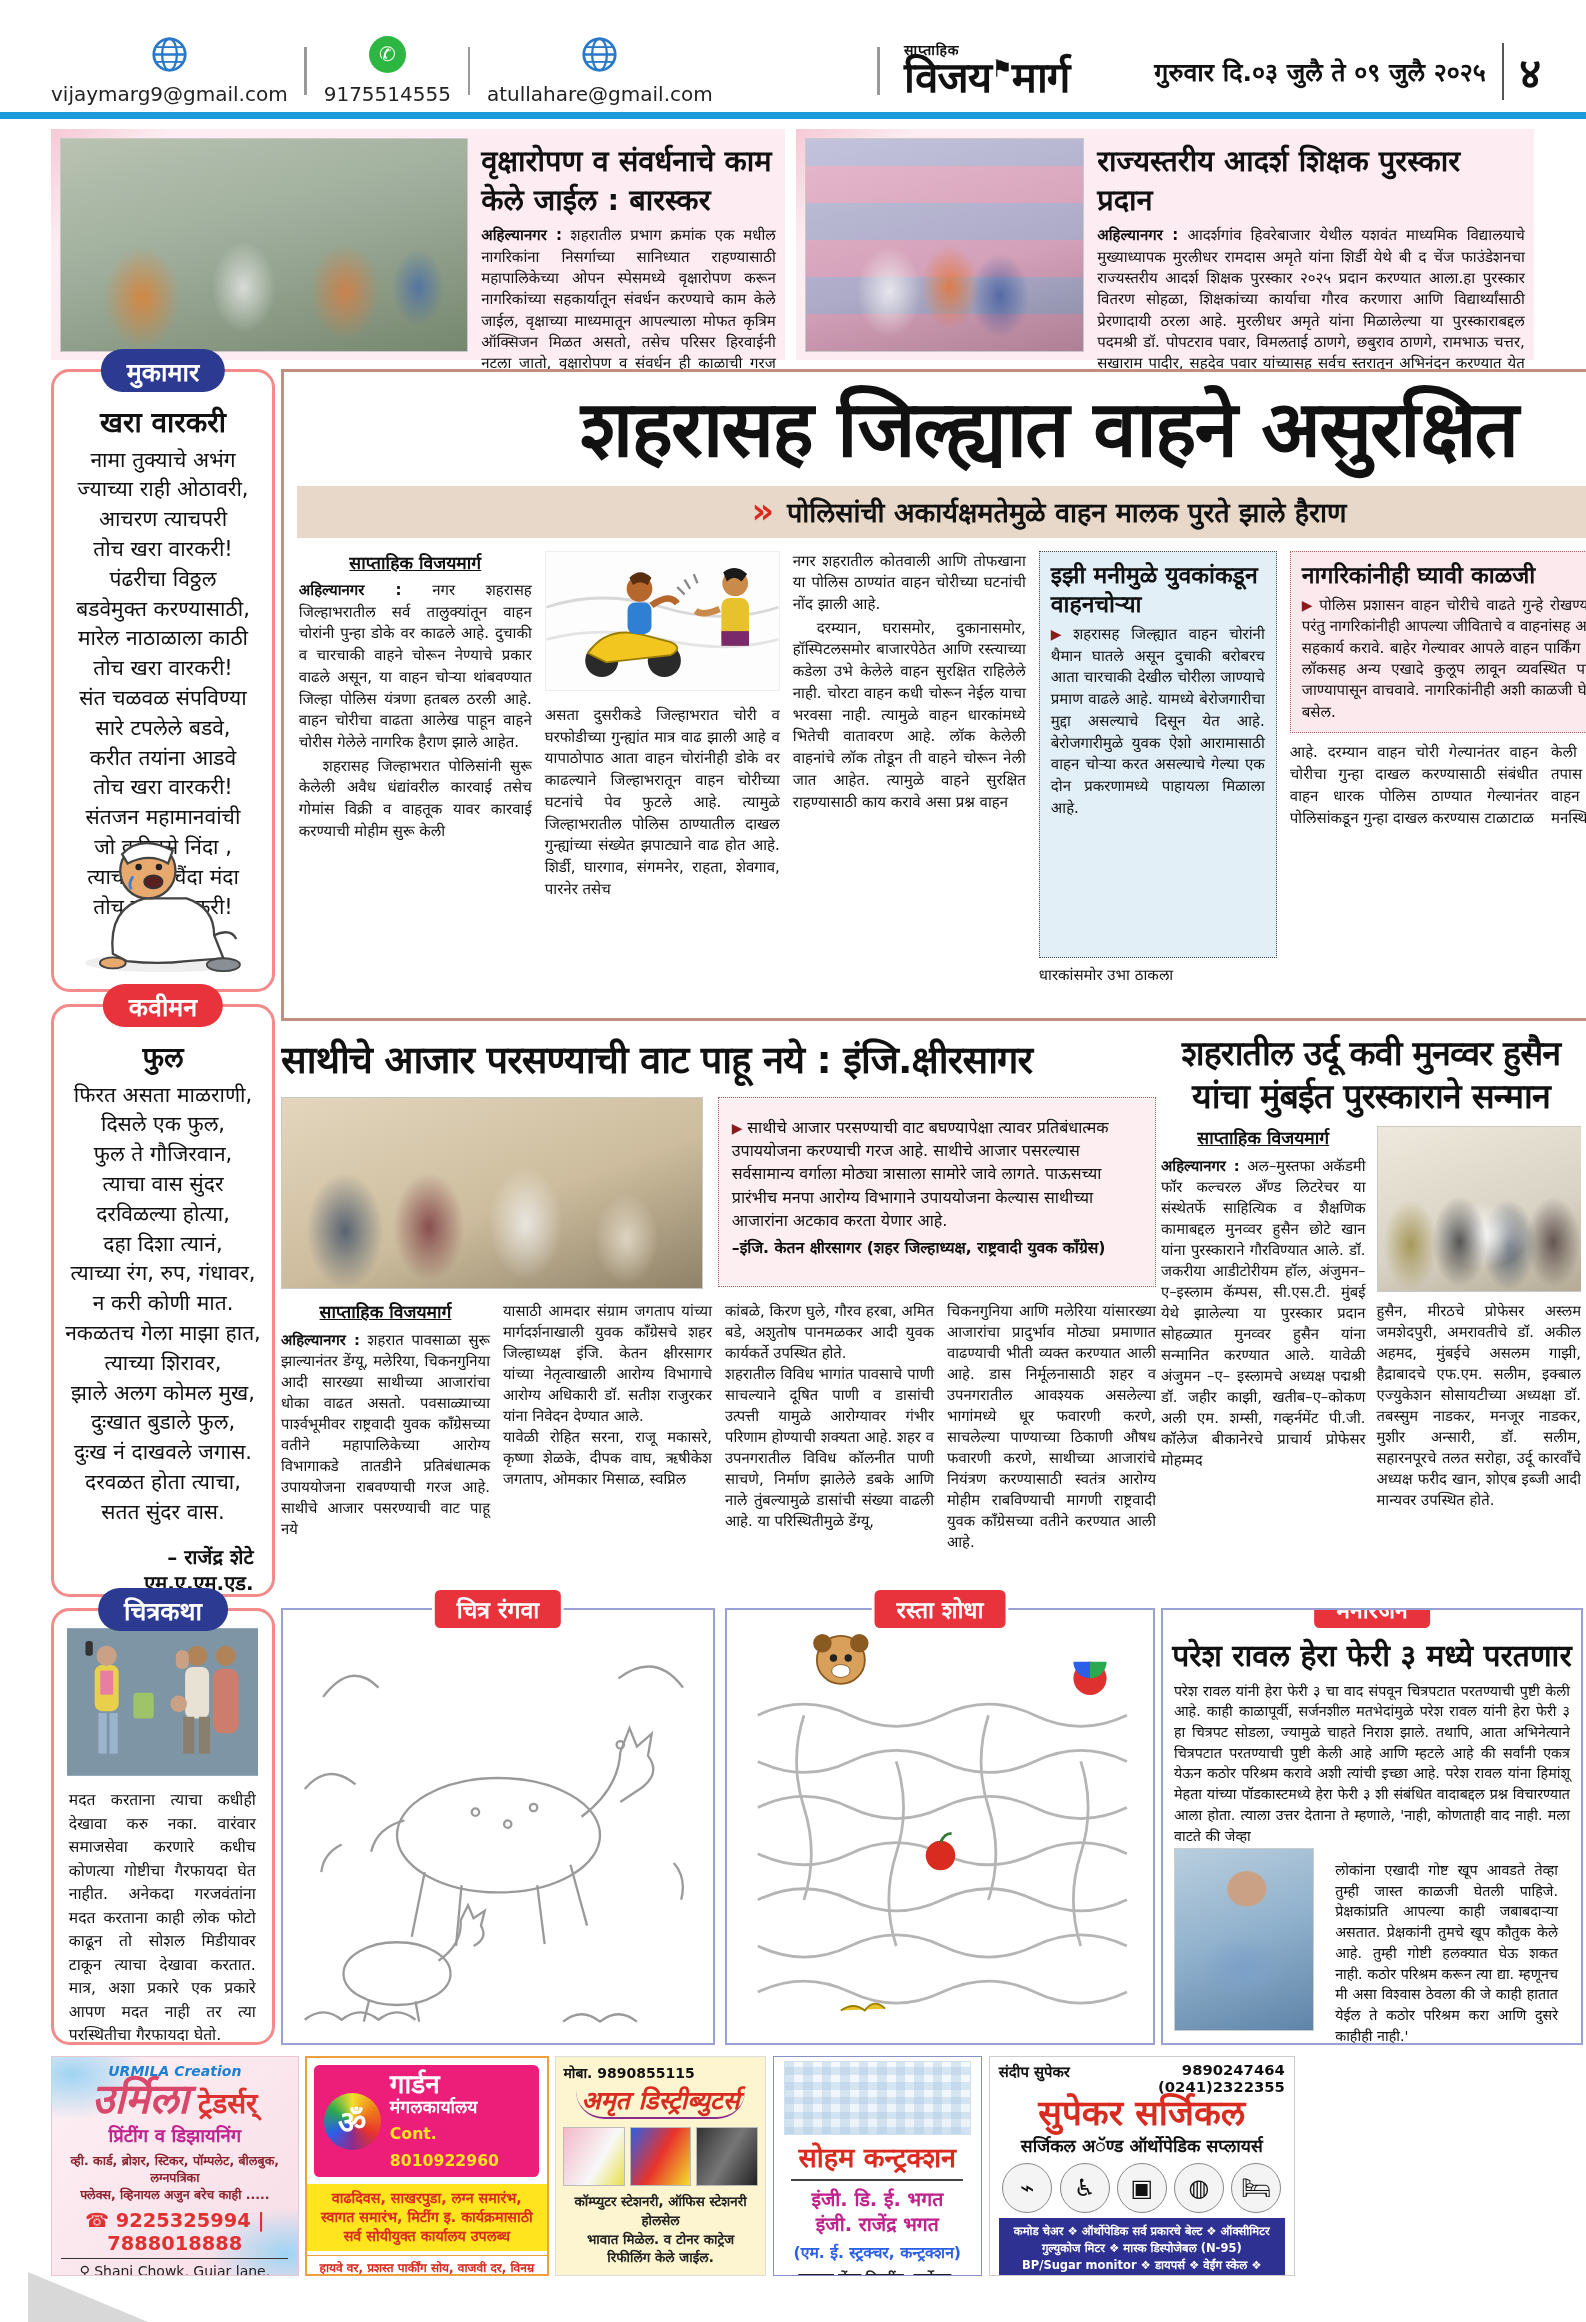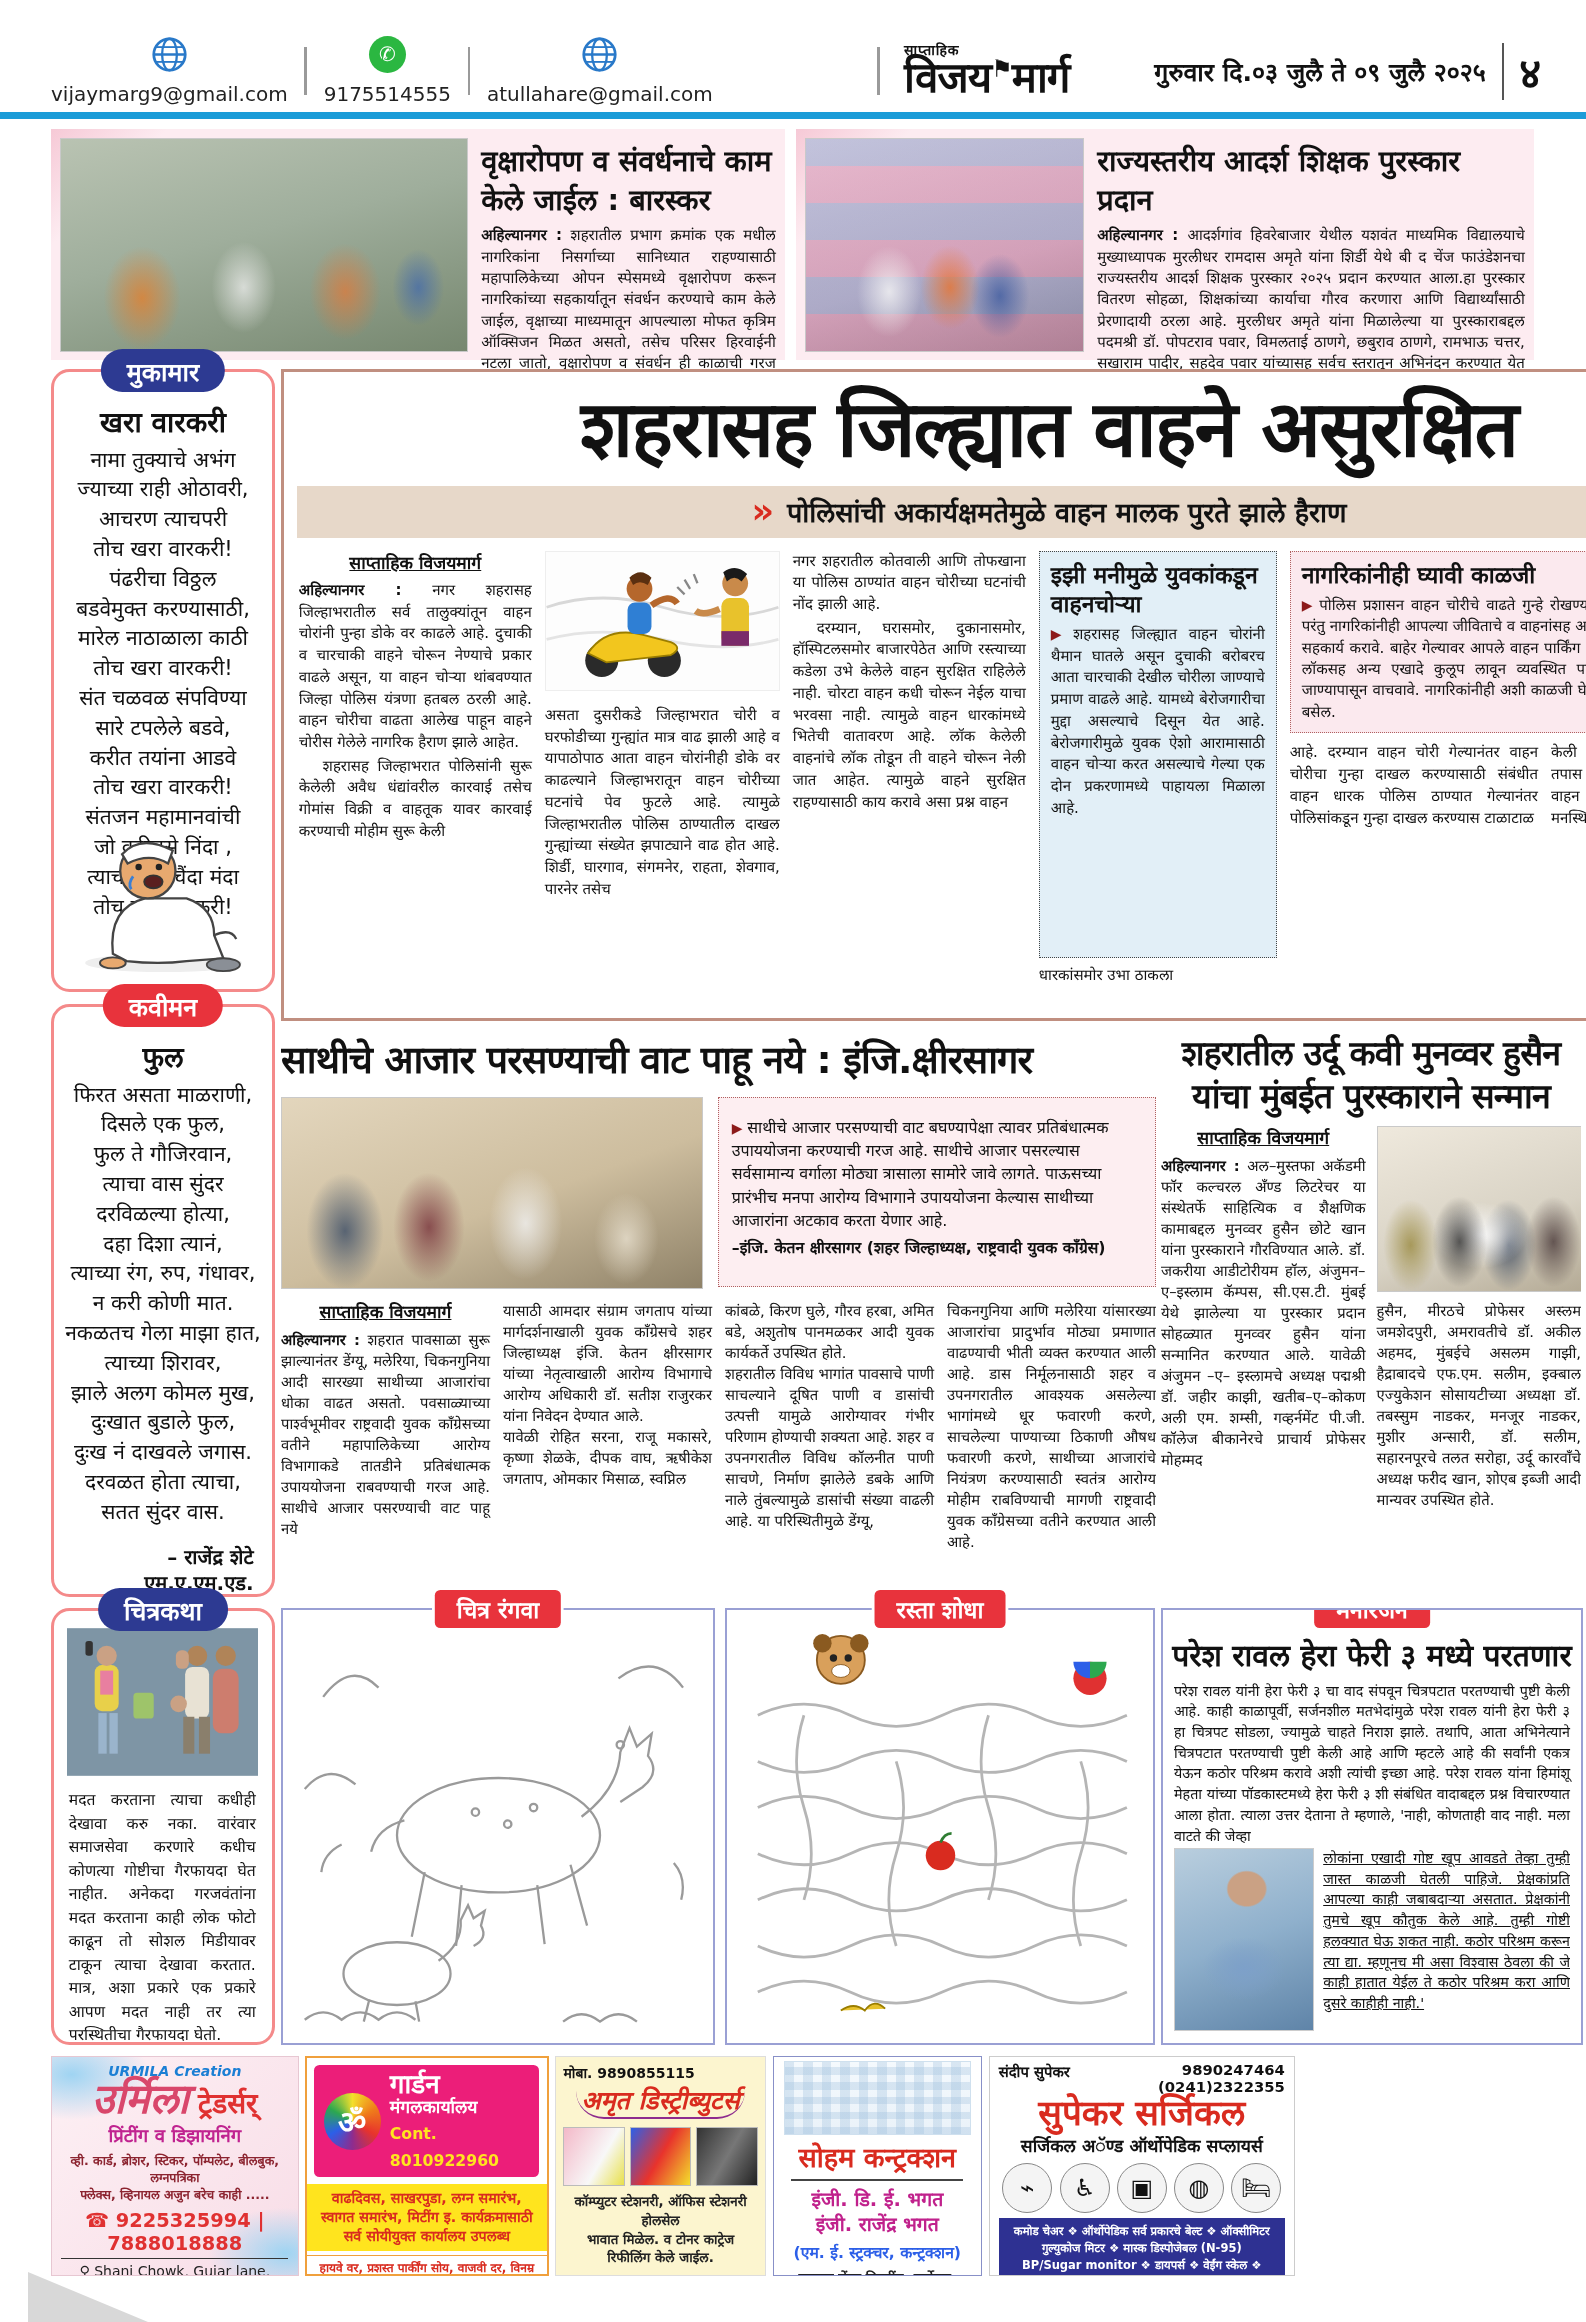--- a/index.html
+++ b/index.html
@@ -453,21 +453,21 @@
       <path d="M120 420 q14 -10 26 0 q10 -14 22 -2" fill="#e8c22c" stroke="#9a7d00" stroke-width="2"></path>
     </svg>
   </div>
 
   <div id="b3" class="abs bbox ovh" style="left:1161px;width:422px;">
     <div class="pill red">मनोरंजन</div>
     <h3>परेश रावल हेरा फेरी ३ मध्ये परतणार</h3>
     <div class="bod">परेश रावल यांनी हेरा फेरी ३ चा वाद संपवून चित्रपटात परतण्याची पुष्टी केली आहे. काही काळापूर्वी, सर्जनशील मतभेदांमुळे परेश रावल यांनी हेरा फेरी ३ हा चित्रपट सोडला, ज्यामुळे चाहते निराश झाले. तथापि, आता अभिनेत्याने चित्रपटात परतण्याची पुष्टी केली आहे आणि म्हटले आहे की सर्वांनी एकत्र येऊन कठोर परिश्रम करावे अशी त्यांची इच्छा आहे. परेश रावल यांना हिमांशू मेहता यांच्या पॉडकास्टमध्ये हेरा फेरी ३ शी संबंधित वादाबद्दल प्रश्न विचारण्यात आला होता. त्याला उत्तर देताना ते म्हणाले, 'नाही, कोणताही वाद नाही. मला वाटते की जेव्हा</div>
     <div id="b3row">
       <div class="ph5"></div>
-      <div class="bod" style="margin:0;text-decoration:underline;">लोकांना एखादी गोष्ट खूप आवडते तेव्हा तुम्ही जास्त काळजी घेतली पाहिजे. प्रेक्षकांप्रति आपल्या काही जबाबदाऱ्या असतात. प्रेक्षकांनी तुमचे खूप कौतुक केले आहे. तुम्ही गोष्टी हलक्यात घेऊ शकत नाही. कठोर परिश्रम करून त्या द्या. म्हणूनच मी असा विश्वास ठेवला की जे काही हातात येईल ते कठोर परिश्रम करा आणि दुसरे काहीही नाही.'</div>
+      <div class="bod" style="margin:12px;">लोकांना एखादी गोष्ट खूप आवडते तेव्हा तुम्ही जास्त काळजी घेतली पाहिजे. प्रेक्षकांप्रति आपल्या काही जबाबदाऱ्या असतात. प्रेक्षकांनी तुमचे खूप कौतुक केले आहे. तुम्ही गोष्टी हलक्यात घेऊ शकत नाही. कठोर परिश्रम करून त्या द्या. म्हणूनच मी असा विश्वास ठेवला की जे काही हातात येईल ते कठोर परिश्रम करा आणि दुसरे काहीही नाही.'</div>
     </div>
   </div>
 
   <div id="ads" class="abs">
     <div class="ad" id="ad1">
       <div class="logo">URMILA Creation</div>
       <div><span class="n1">उर्मिला</span><span class="n2">ट्रेडर्सर्</span></div>
       <div class="tg">प्रिंटींग व डिझायनिंग</div>
       <div class="sv pre">व्ही. कार्ड, ब्रोशर, स्टिकर, पॉम्पलेट, बीलबुक, लग्नपत्रिका
 फ्लेक्स, व्हिनायल अजुन बरेच काही .....</div>

